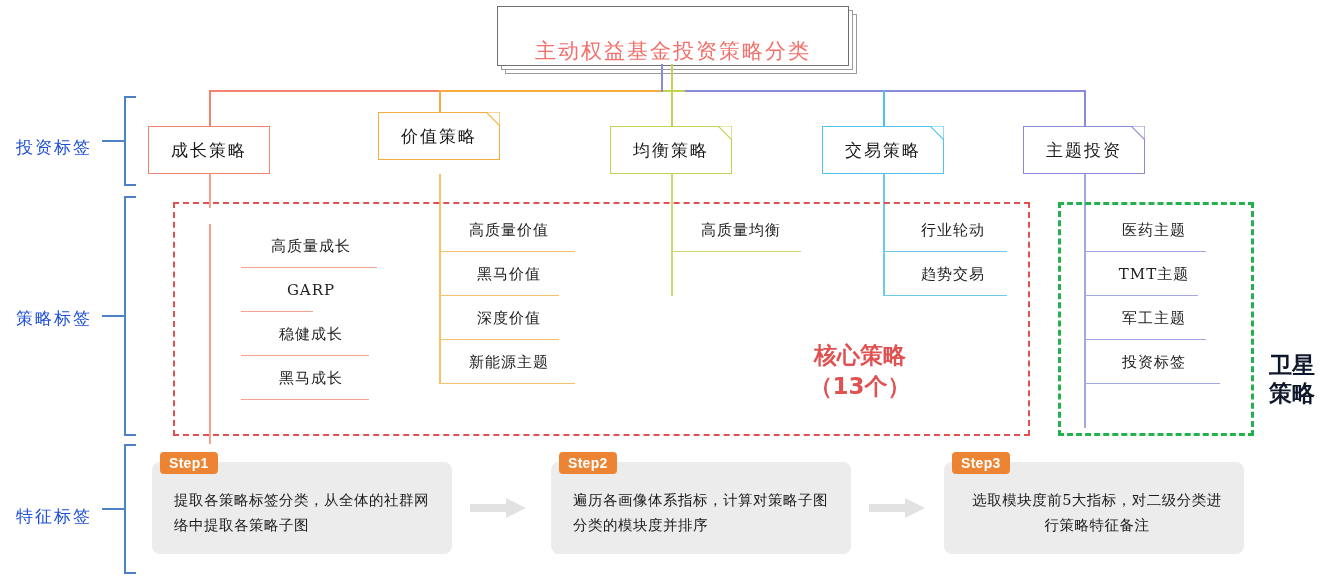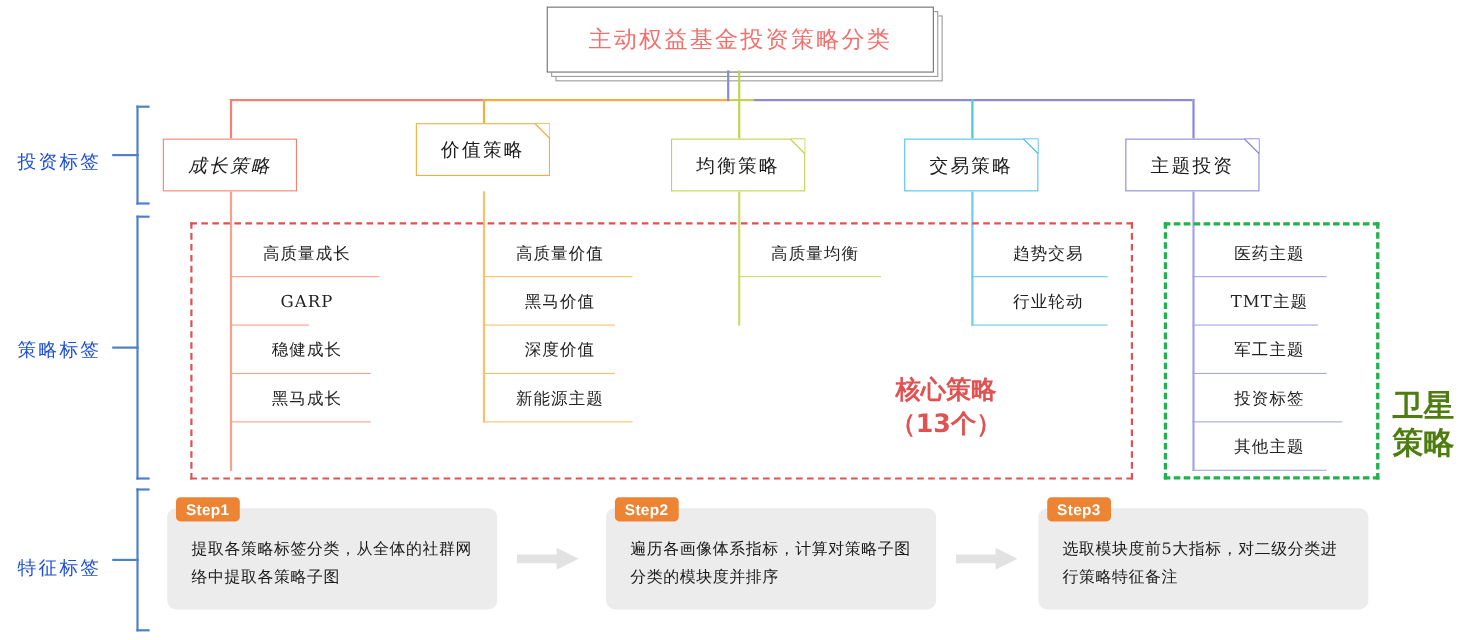--- a/index.html
+++ b/index.html
@@ -17,21 +17,21 @@
     position:absolute;left:505px;top:14px;width:350px;height:58px;
     border:1px solid #9b9b9b;background:#fff;
   }
   .title-shadow1{
     position:absolute;left:501px;top:10px;width:350px;height:58px;
     border:1px solid #9b9b9b;background:#fff;
   }
   .title-box{
     position:absolute;left:497px;top:6px;width:350px;height:58px;
     border:1px solid #6f6f6f;background:#fff;
-    display:flex;align-items:center;justify-content:center;
+    display:flex;align-items:flex-end;justify-content:center;
   }
   .title-text{
     color:#f2706b;font-size:21px;letter-spacing:2px;white-space:nowrap;
     font-family:"DejaVu Serif","Liberation Serif",serif;
   }
 
   
   .side-label{
     position:absolute;color:#1d4ed8;font-size:17px;letter-spacing:2px;
     white-space:nowrap;font-family:"DejaVu Serif","Liberation Serif",serif;
@@ -82,22 +82,22 @@
   .dash-sat{
     position:absolute;left:1058px;top:202px;width:196px;height:234px;
     border:3px dashed #22b14c;box-sizing:border-box;
   }
   .core-note{
     position:absolute;left:760px;top:340px;width:200px;text-align:center;
     color:#e05252;font-size:23px;font-weight:bold;line-height:1.35;
     font-family:"DejaVu Sans","Liberation Sans",sans-serif;
   }
   .sat-note{
-    position:absolute;left:1262px;top:352px;width:60px;text-align:right;
-    color:#4d7c0f;font-size:28px;font-weight:bold;line-height:1.2;
+    position:absolute;left:1262px;top:352px;width:60px;text-align:center;
+    color:#0f172a;font-size:23px;font-weight:bold;line-height:1.2;
     font-family:"DejaVu Sans","Liberation Sans",sans-serif;
   }
 
   
   .step-card{
     position:absolute;top:462px;width:300px;height:92px;
     background:#ececec;border-radius:8px;
   }
   .step-badge{
     position:absolute;top:-10px;left:8px;height:22px;padding:0 9px;
@@ -160,21 +160,21 @@
   <div class="vline" style="left:671px;top:90px;height:36px;background:#c3d351;"></div>
   <div class="vline" style="left:883px;top:90px;height:36px;background:#4ec3e8;"></div>
   <div class="vline" style="left:1084px;top:90px;height:36px;background:#8a8ad6;"></div>
 
   <div class="vline" style="left:209px;top:174px;height:34px;background:#f4a28e;"></div>
   <div class="vline" style="left:439px;top:174px;height:34px;background:#f7c16a;"></div>
   <div class="vline" style="left:671px;top:174px;height:34px;background:#ccd96f;"></div>
   <div class="vline" style="left:883px;top:174px;height:34px;background:#6ecbe8;"></div>
   <div class="vline" style="left:1084px;top:174px;height:34px;background:#a5a5e0;"></div>
 
-  <div class="cat-box" style="left:148px;top:126px;border:1.5px solid #f4826e;font-style:italic;">
+  <div class="cat-box" style="left:148px;top:126px;border:1.5px solid #f4826e;">
     <span class="cat-label">成长策略</span>
   </div>
 
   <div class="cat-box" style="left:378px;top:112px;border:1.5px solid #f6ac3f;">
     <span class="cat-label">价值策略</span>
     <svg class="fold" viewBox="0 0 14 14">
       <path d="M0,0 L14,14 L14,0 Z" fill="#ffffff" stroke="#f6ac3f" stroke-width="1.2"></path>
     </svg>
   </div>
 
@@ -195,21 +195,21 @@
   <div class="cat-box" style="left:1023px;top:126px;border:1.5px solid #8a8ad6;">
     <span class="cat-label">主题投资</span>
     <svg class="fold" viewBox="0 0 14 14">
       <path d="M0,0 L14,14 L14,0 Z" fill="#ffffff" stroke="#8a8ad6" stroke-width="1.2"></path>
     </svg>
   </div>
 
   <div class="dash-core"></div>
   <div class="dash-sat"></div>
 
-  <div class="col" style="left:209px;top:208px;width:140px;">
+  <div class="col" style="left:209px;top:224px;width:140px;padding-left:32px;">
     <div class="stem" style="height:220px;background:#f4a28e;"></div>
     <div class="sitem">
       <span>高质量成长</span>
       <div class="ul" style="width:136px;background:#f4a28e;"></div>
       </div>
     <div class="sitem">
       <span>GARP</span>
       <div class="ul" style="width:72px;background:#f4a28e;"></div>
       </div>
     <div class="sitem">
@@ -246,50 +246,46 @@
     <div class="stem" style="height:88px;background:#ccd96f;"></div>
     <div class="sitem">
       <span>高质量均衡</span>
       <div class="ul" style="width:130px;background:#ccd96f;"></div>
       </div>
   </div>
 
   <div class="col" style="left:883px;top:208px;width:140px;">
     <div class="stem" style="height:88px;background:#6ecbe8;"></div>
     <div class="sitem">
+      <span>行业轮动</span>
+      <div class="ul" style="width:124px;background:#6ecbe8;"></div>
+      </div>
+    <div class="sitem">
       <span>趋势交易</span>
       <div class="ul" style="width:124px;background:#6ecbe8;"></div>
       </div>
-    <div class="sitem">
-      <span>行业轮动</span>
-      <div class="ul" style="width:124px;background:#6ecbe8;"></div>
-      </div>
   </div>
 
   <div class="col" style="left:1084px;top:208px;width:140px;">
     <div class="stem" style="height:220px;background:#a5a5e0;"></div>
     <div class="sitem">
       <span>医药主题</span>
       <div class="ul" style="width:122px;background:#a5a5e0;"></div>
       </div>
     <div class="sitem">
       <span>TMT主题</span>
       <div class="ul" style="width:114px;background:#a5a5e0;"></div>
       </div>
     <div class="sitem">
       <span>军工主题</span>
       <div class="ul" style="width:122px;background:#a5a5e0;"></div>
       </div>
     <div class="sitem">
       <span>投资标签</span>
       <div class="ul" style="width:136px;background:#a5a5e0;"></div>
-      </div>
-    <div class="sitem">
-      <span>其他主题</span>
-      <div class="ul" style="width:122px;background:#a5a5e0;"></div>
       </div>
   </div>
 
   <div class="core-note">
     <div>核心策略</div>
     <div>（13个）</div>
   </div>
   <div class="sat-note">
     <div>卫星</div>
     <div>策略</div>
@@ -306,18 +302,18 @@
 
   <div class="step-card" style="left:551px;">
     <div class="step-badge">Step2</div>
     <div class="step-text">遍历各画像体系指标，计算对策略子图分类的模块度并排序</div>
   </div>
 
   <svg class="arrow" style="left:869px;" viewBox="0 0 56 24">
     <path d="M0,8 L36,8 L36,2 L56,12 L36,22 L36,16 L0,16 Z" fill="#e2e2e2"></path>
   </svg>
 
-  <div class="step-card" style="left:944px;">
+  <div class="step-card" style="left:944px;text-align:center;">
     <div class="step-badge">Step3</div>
     <div class="step-text">选取模块度前5大指标，对二级分类进行策略特征备注</div>
   </div>
 
 </div>
 
 </body></html>

